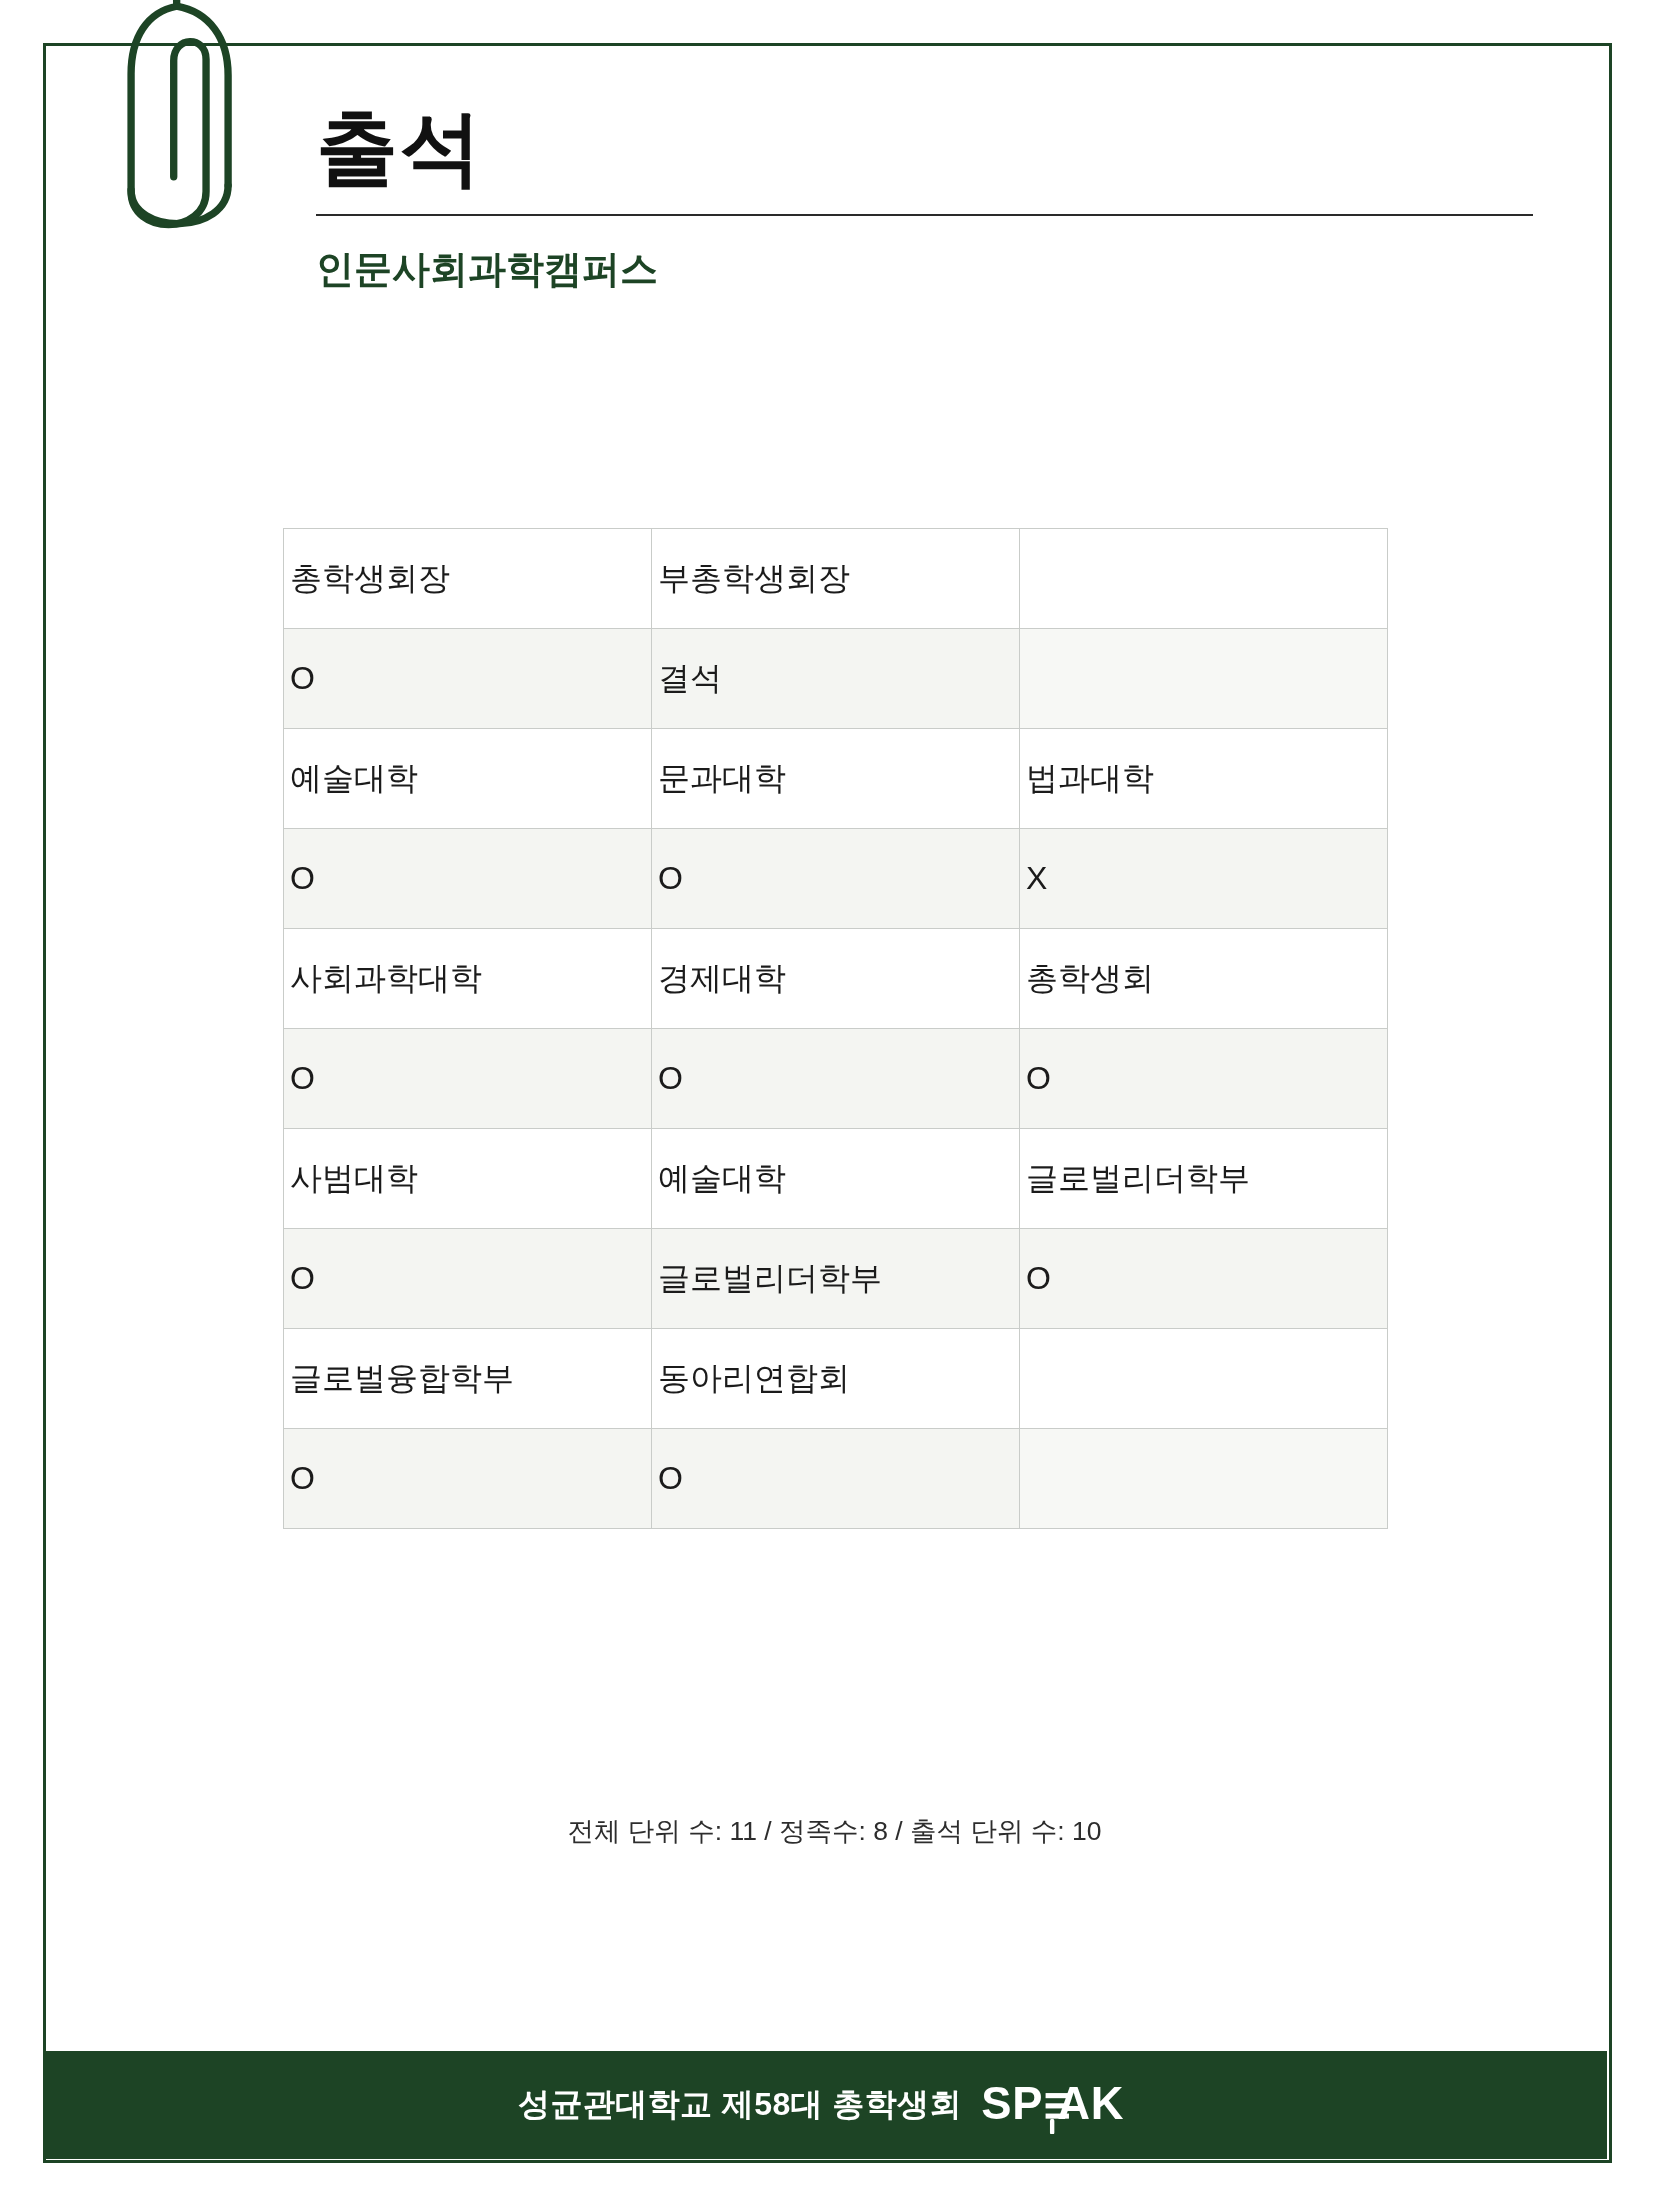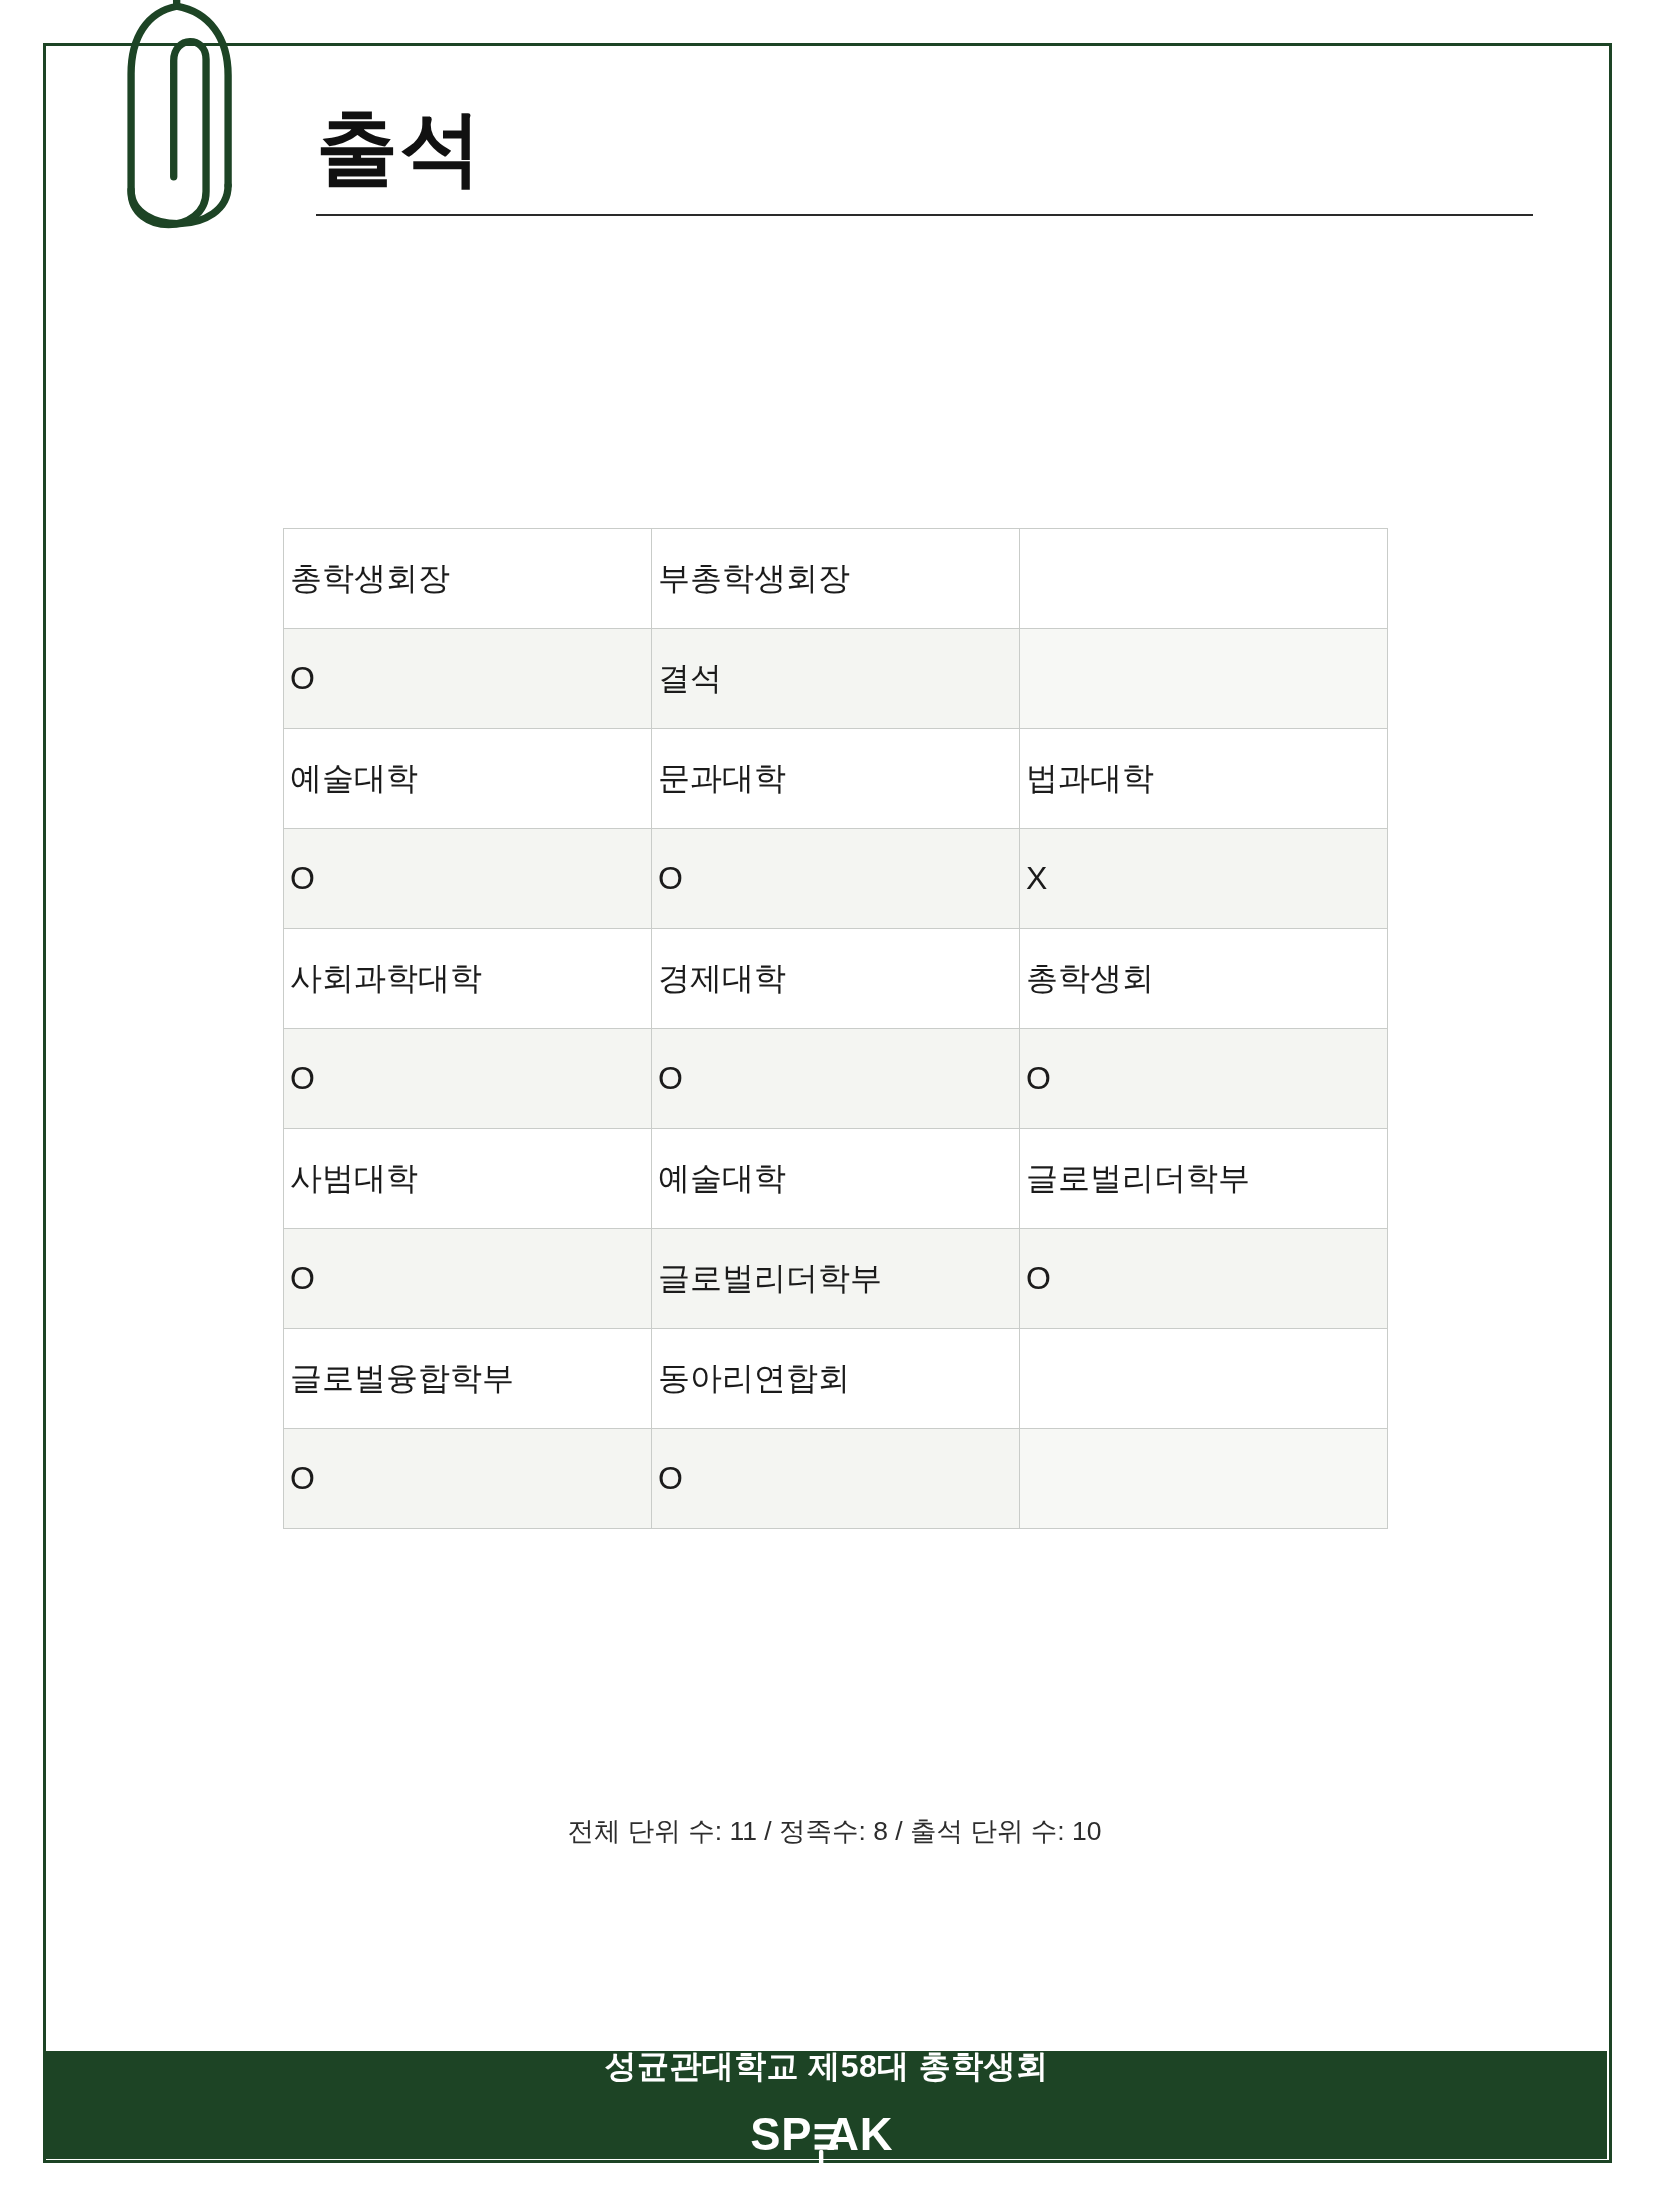--- a/index.html
+++ b/index.html
@@ -119,21 +119,20 @@
     position: absolute;
     left: 46px;
     top: 2051px;
     width: 1561px;
     height: 108px;
     background: #1d4425;
     display: flex;
     align-items: center;
     justify-content: center;
     gap: 19px;
-    flex-direction: column;
   }
   .footer-text {
     color: #ffffff;
     font-size: 32px;
     font-weight: bold;
     letter-spacing: 0.4px;
   }
   .footer-logo {
     display: flex;
     align-items: flex-end;
@@ -156,20 +155,21 @@
                C 140 58, 96 58, 96 92
                L 96 250" fill="none" stroke="#1d4425" stroke-width="10" stroke-linecap="round" stroke-linejoin="round"></path>
       <path d="M100 18 C 145 26, 170 62, 170 112 L 170 262" fill="none" stroke="#1d4425" stroke-width="10" stroke-linecap="round"></path>
       <path d="M170 262 C 170 330, 38 330, 38 268" fill="none" stroke="#1d4425" stroke-width="10" stroke-linecap="round"></path>
     </svg>
   </div>
 
   <div class="header">
     <div class="title">출석</div>
     <div class="title-rule"></div>
+    <div class="subtitle">인문사회과학캠퍼스</div>
   </div>
 
   <div class="table-wrap">
     <table class="attendance">
       <tbody id="attendance-body">
           <tr class="label-row">
             <td>총학생회장</td>
             <td>부총학생회장</td>
             <td class="empty"></td>
           </tr>

